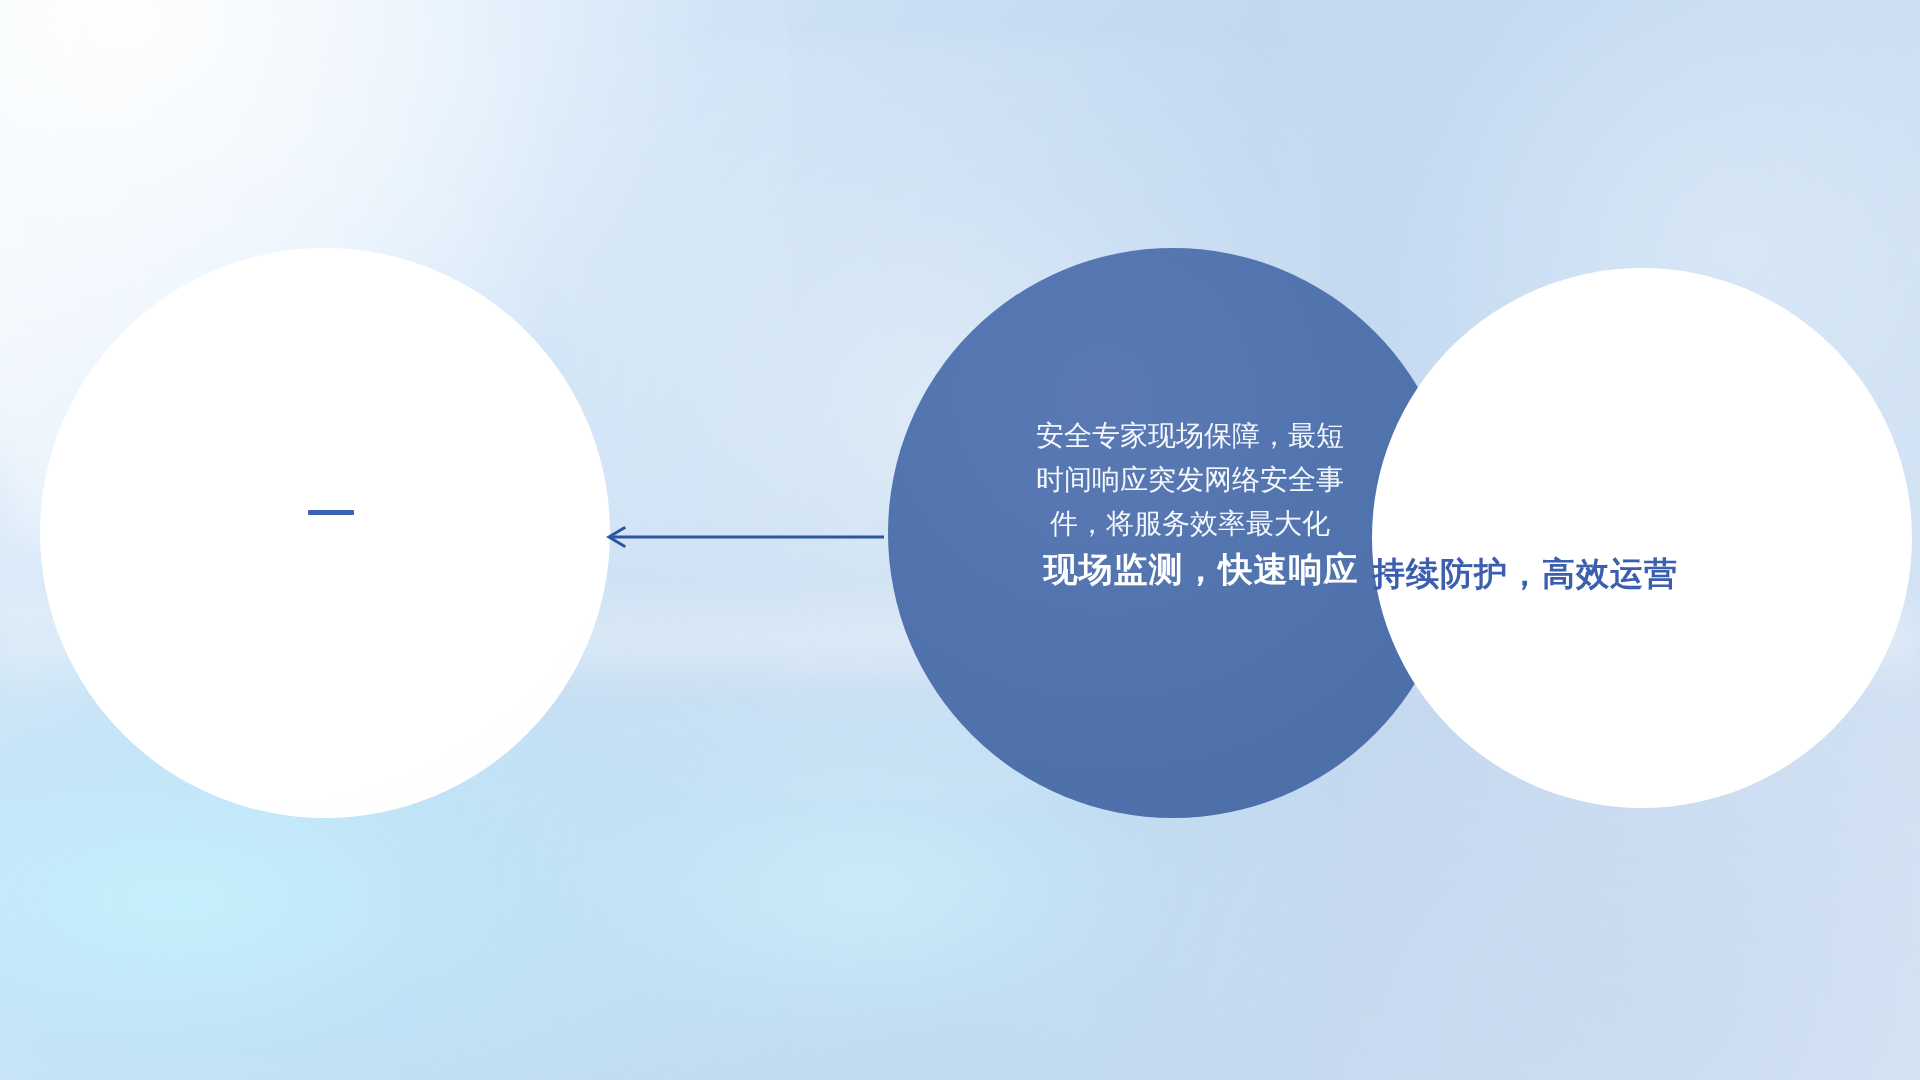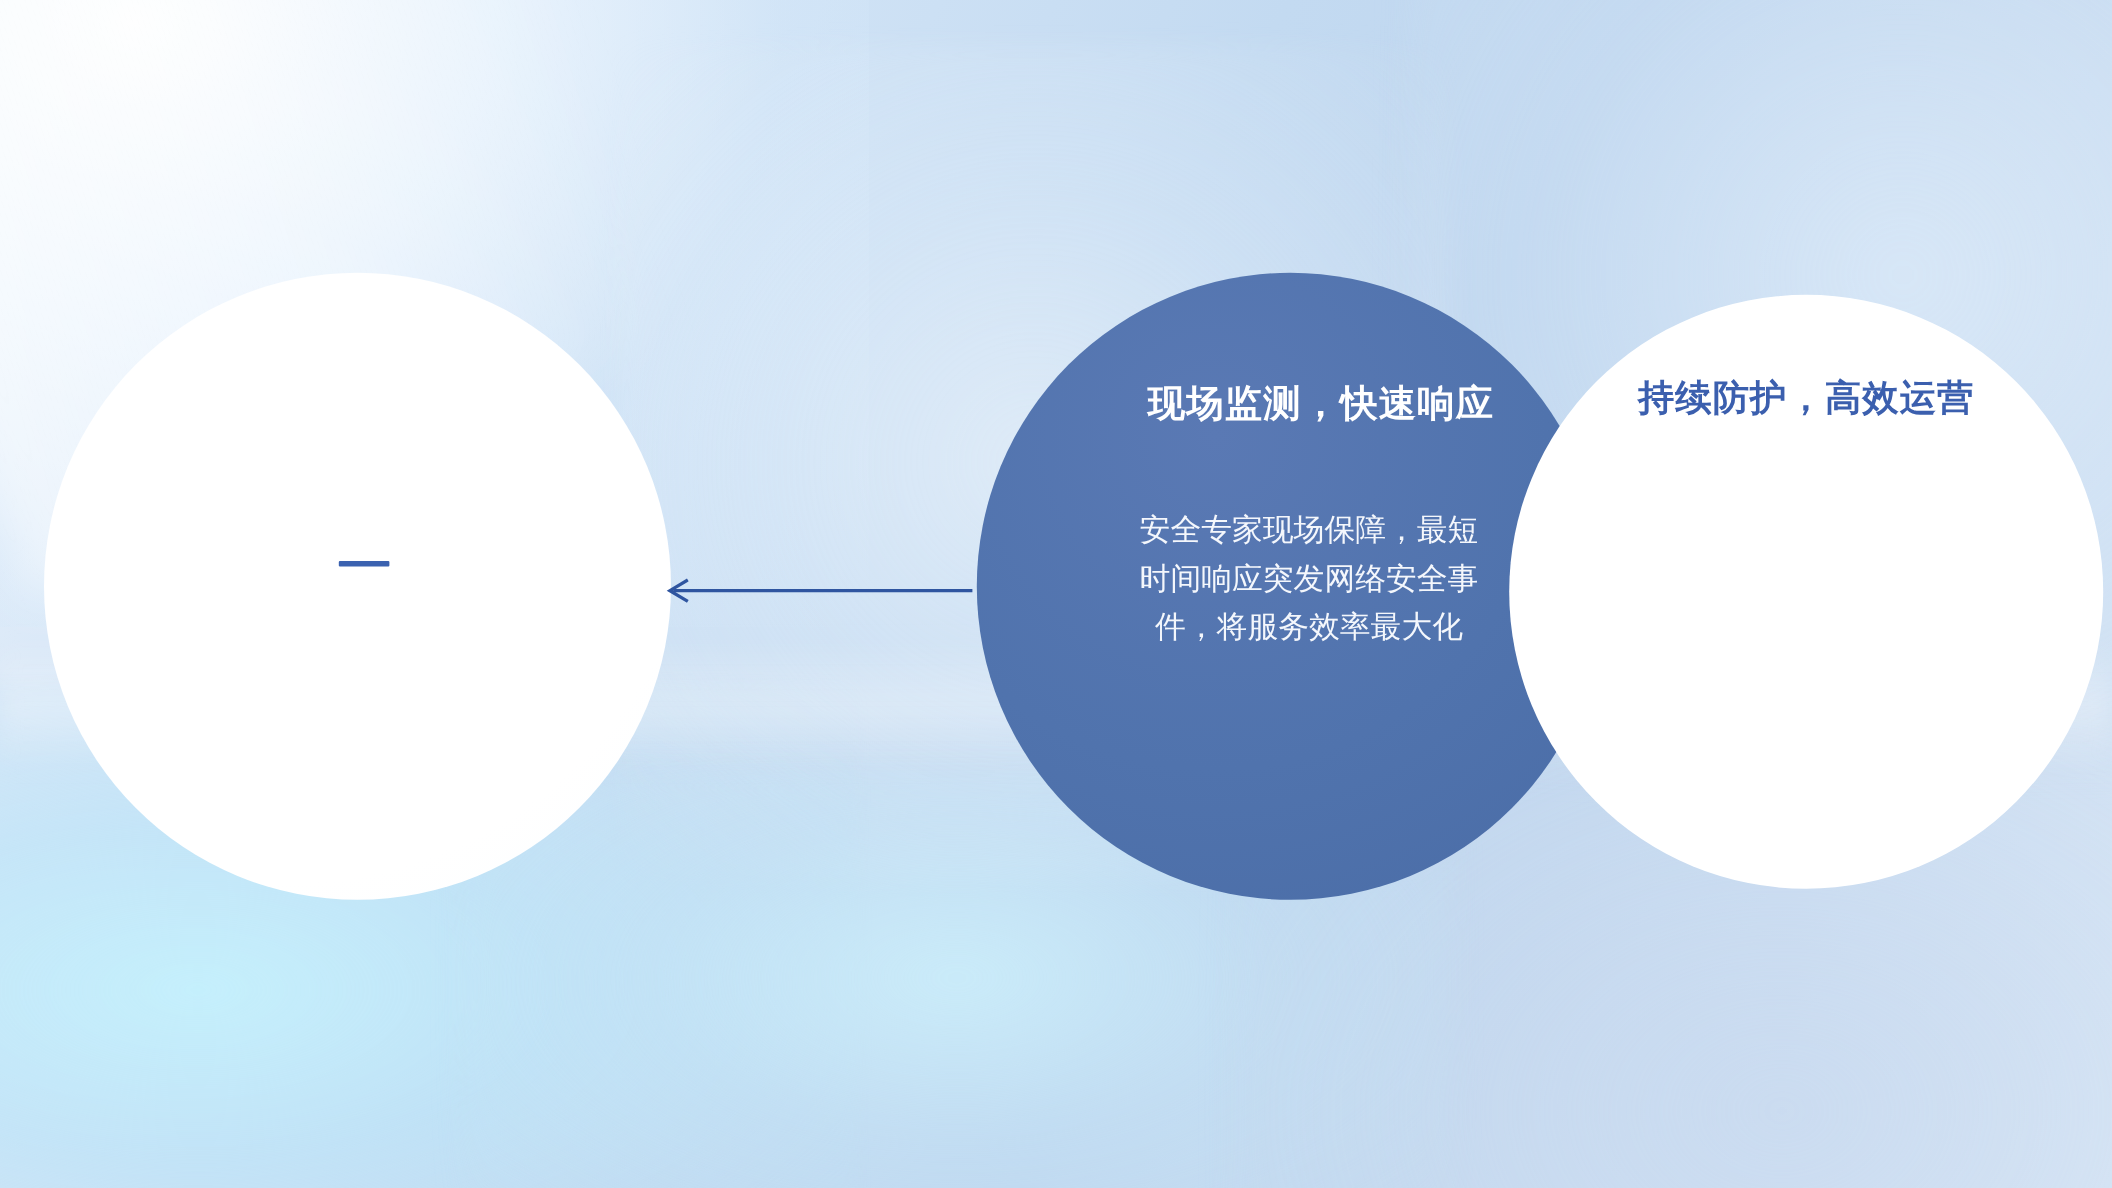--- a/index.html
+++ b/index.html
@@ -143,21 +143,21 @@
     white-space:nowrap; margin-left:56px;
   }
   #mid-body{
     margin-top:70px; width:330px; margin-left:34px;
     font-size:28px; line-height:1.58; color:#f4f7fc; text-align:center;
   }
 
   
   .right-inner{
     position:absolute; left:0; top:0; width:100%; height:100%;
-    display:flex; flex-direction:column; align-items:center;
+    display:flex; flex-direction:row; align-items:center;
     padding-top:72px;
   }
   #right-title{
     font-size:33px; font-weight:bold; color:#3b5fae; letter-spacing:1px;
     white-space:nowrap;
   }
   #right-body{
     margin-top:66px; width:420px;
     font-size:28px; line-height:1.58; color:#17181b; text-align:center;
   }
@@ -188,22 +188,22 @@
     </div>
   </div>
 
   <svg id="arrow-connector" viewBox="0 0 290 26">
     <line x1="288" y1="13" x2="16" y2="13" stroke="#2f55a0" stroke-width="3"></line>
     <polyline points="28,4 13,13 28,22" fill="none" stroke="#2f55a0" stroke-width="3" stroke-linecap="square"></polyline>
   </svg>
 
   <div class="circle" id="circle-mid">
     <div class="mid-inner">
+      <div id="mid-body">安全专家现场保障，最短时间响应突发网络安全事件，将服务效率最大化</div>
       <div id="mid-title">现场监测，快速响应</div>
-      <div id="mid-body">安全专家现场保障，最短时间响应突发网络安全事件，将服务效率最大化</div>
     </div>
   </div>
 
   <div class="circle" id="circle-right">
     <div class="right-inner">
       <div id="right-title">持续防护，高效运营</div>
     </div>
   </div>
 
 </div>

